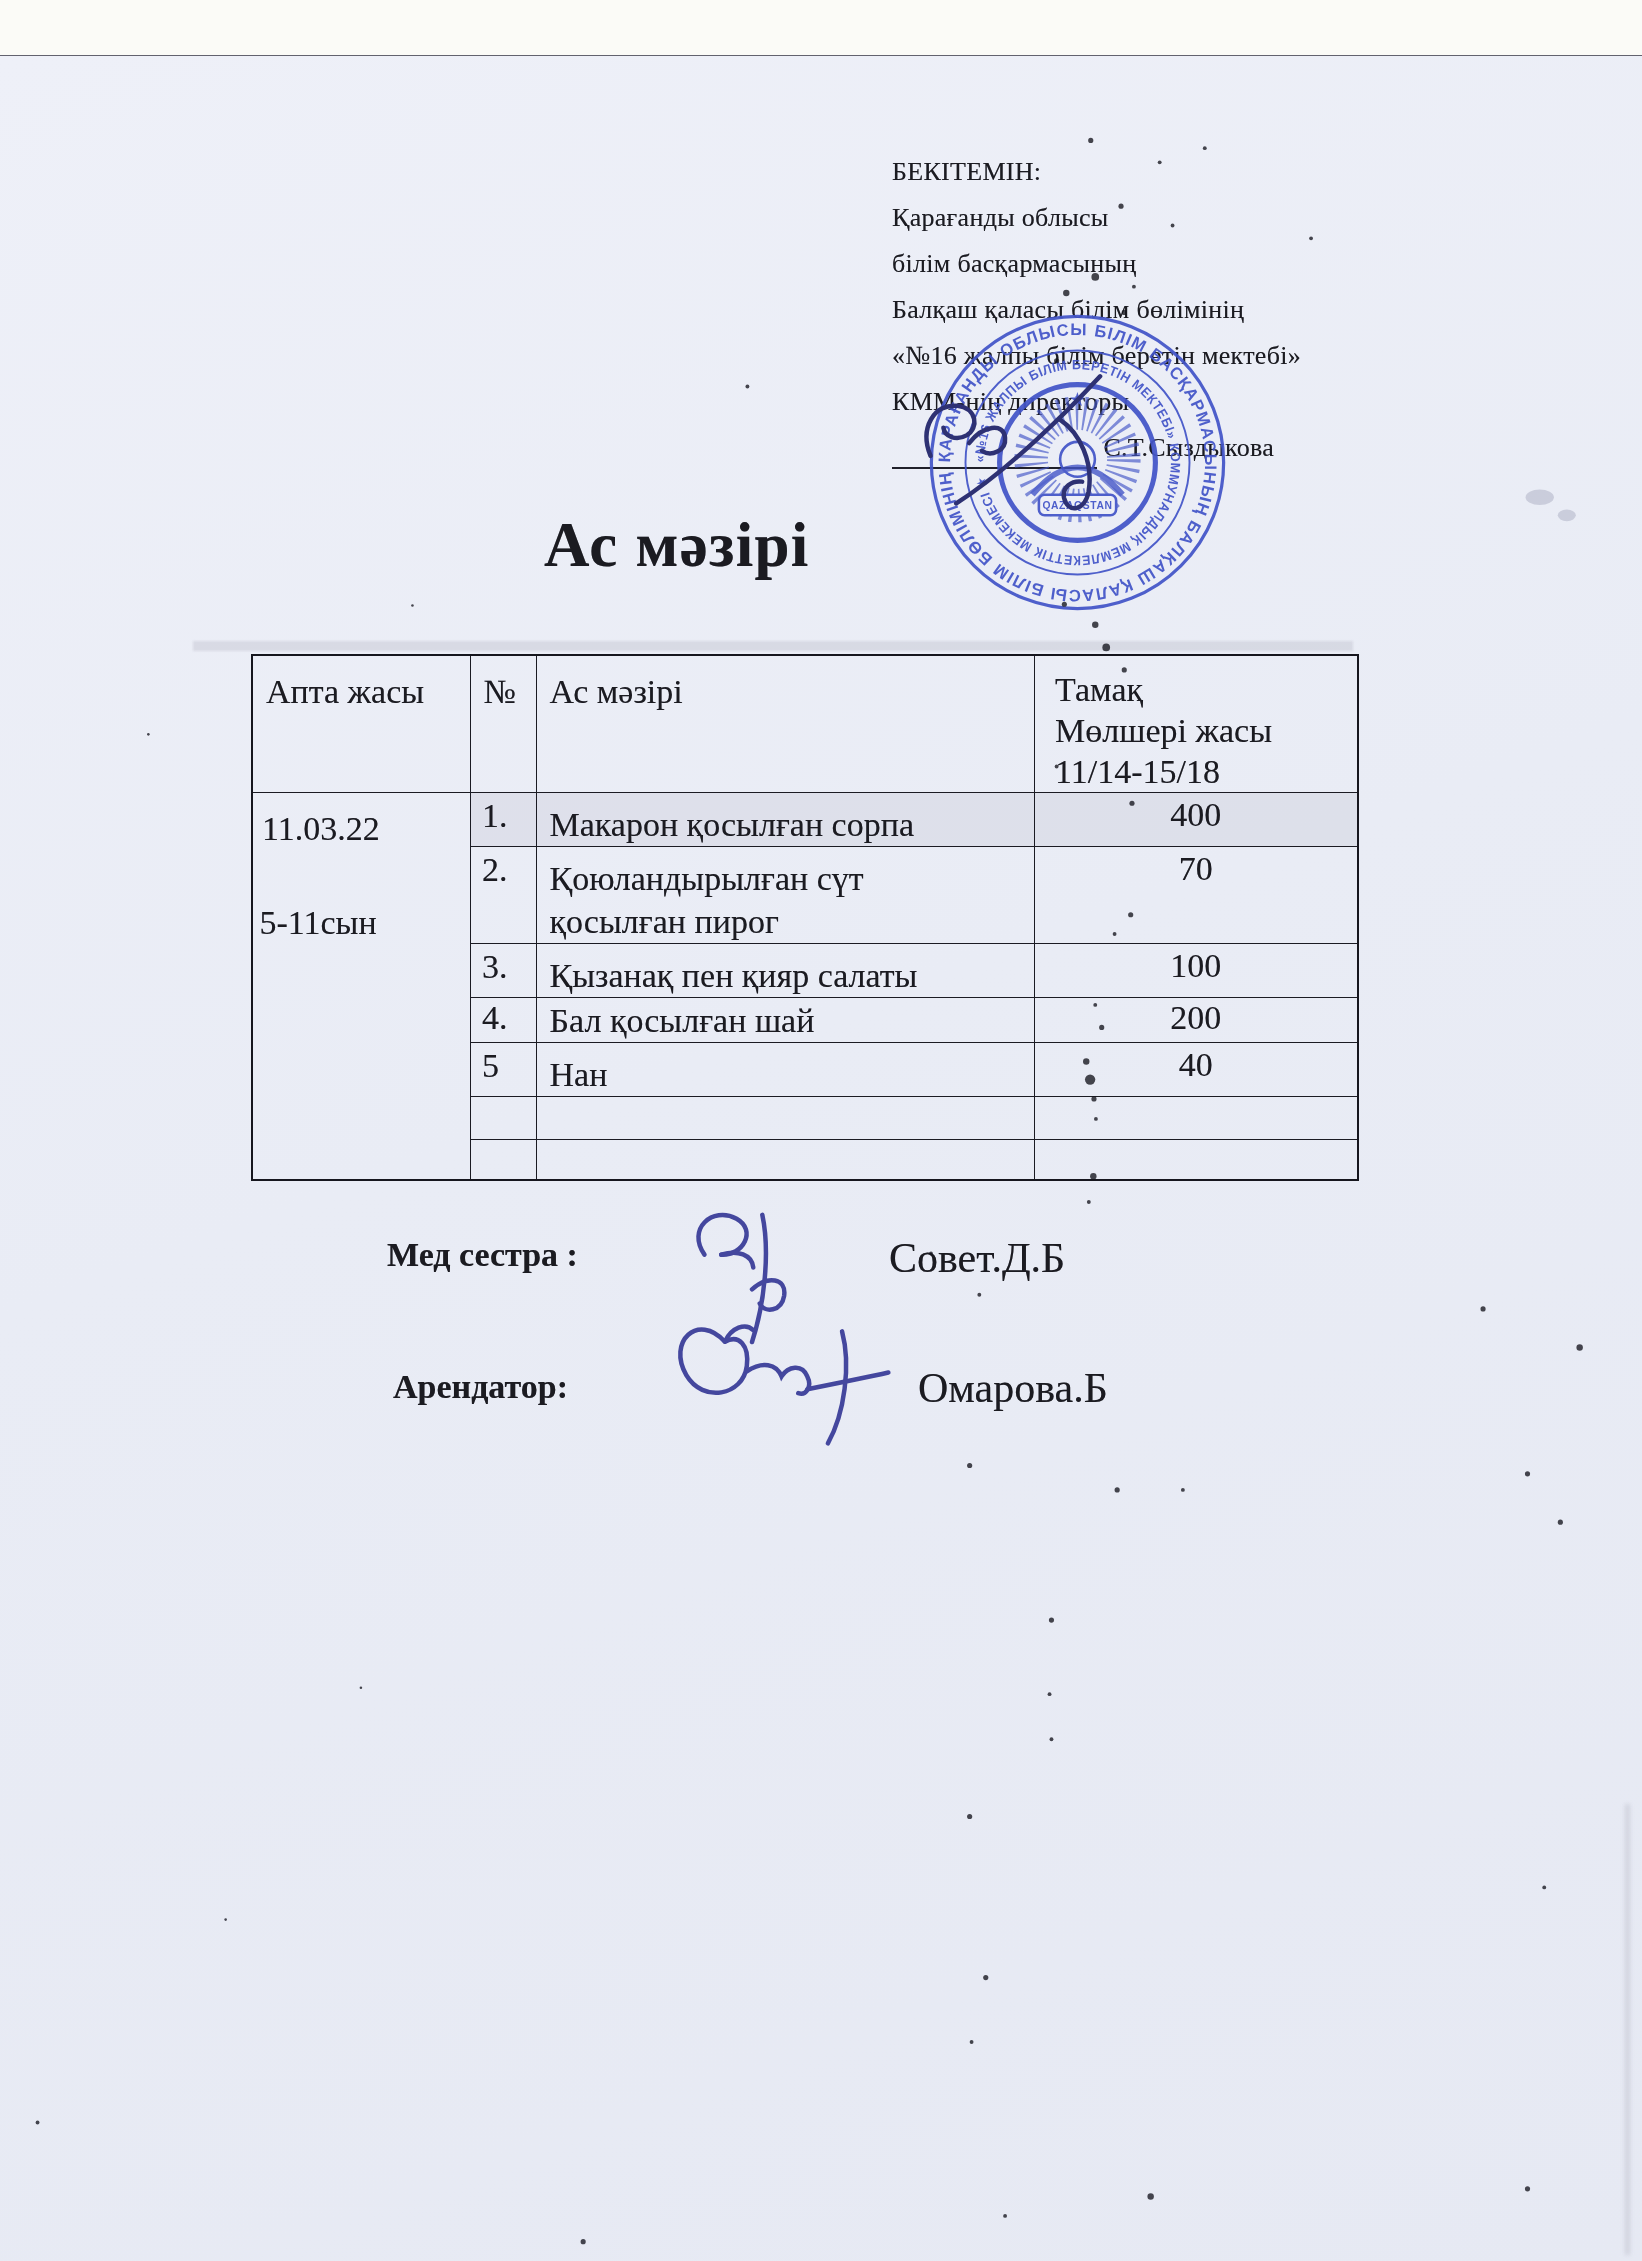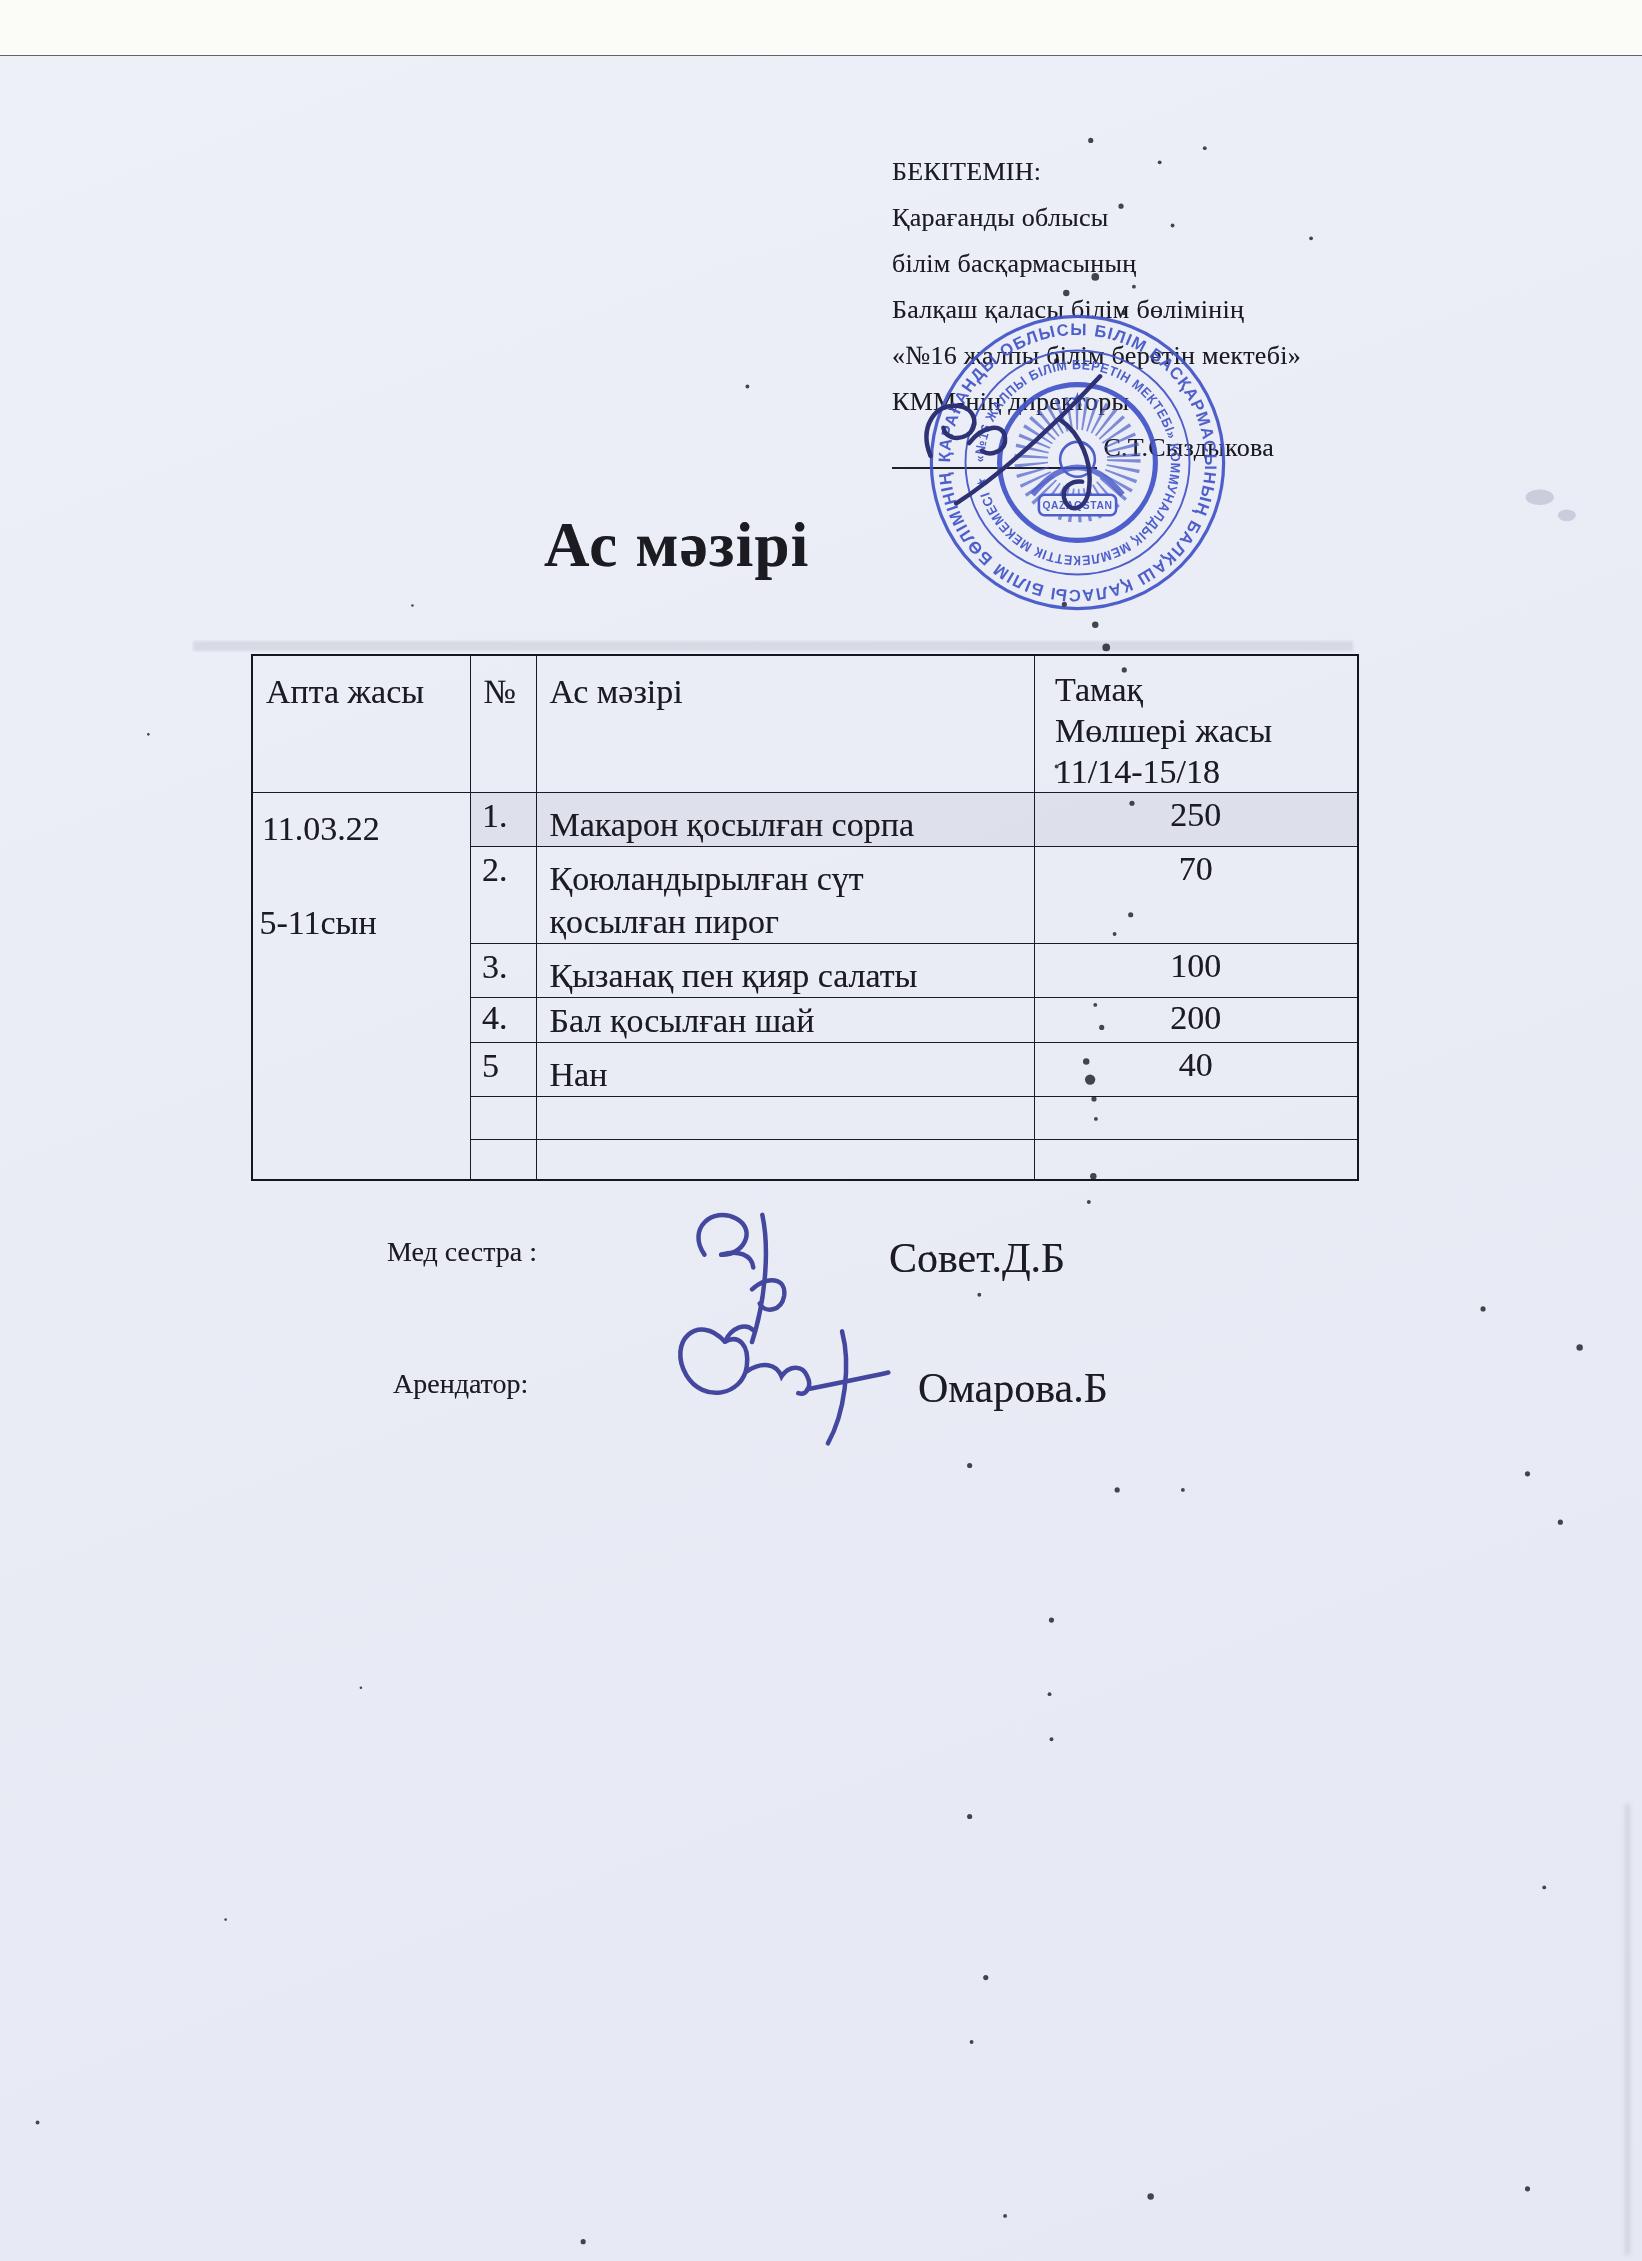--- a/index.html
+++ b/index.html
@@ -48,21 +48,21 @@
   .amt-cell{text-align:center;padding-top:2.6px;}
   .date-cell{position:relative;}
   .date-abs{position:absolute;left:9px;top:17px;white-space:nowrap;}
   .class-abs{position:absolute;left:6.4px;top:111px;white-space:nowrap;}
   .row-shade td{background:rgba(120,122,138,.10);}
   .pre-table-smudge{
     position:absolute;left:193px;top:641px;width:1160px;height:10.3px;
     background:rgba(118,118,134,.16);filter:blur(1.3px);
   }
   
-  .sig-label{position:absolute;font-size:28px;white-space:nowrap;}
+  .sig-label{position:absolute;font-size:34px;white-space:nowrap;font-weight:bold;}
   .sig-name{position:absolute;font-size:42px;white-space:nowrap;}
   .sig-svg{position:absolute;filter:blur(0.3px);}
   
   .stamp{position:absolute;left:923px;top:308px;width:309px;height:309px;opacity:.93;filter:blur(0.3px);}
   .stamp text{font-family:"Liberation Sans","DejaVu Sans",sans-serif;font-weight:bold;}
   .noise{position:absolute;left:0;top:0;width:1643px;height:2261px;pointer-events:none;}
   .edge-streak{
     position:absolute;left:1625px;top:1804px;width:5.2px;height:451px;
     background:rgba(110,112,130,.18);filter:blur(1.9px);
   }
@@ -141,21 +141,21 @@
 Мөлшері жасы
 11/14-15/18</td>
   </tr>
   <tr style="height:50px" class="row-shade">
     <td rowspan="7" class="date-cell" style="background:none">
       <div class="date-abs">11.03.22</div>
       <div class="class-abs">5-11сын</div>
     </td>
     <td class="num-cell">1.</td>
     <td class="dish-cell">Макарон қосылған сорпа</td>
-    <td class="amt-cell">250</td>
+    <td class="amt-cell">400</td>
   </tr>
   <tr style="height:90px">
     <td class="num-cell">2.</td>
     <td class="dish-cell">Қоюландырылған сүт
 қосылған пирог</td>
     <td class="amt-cell">70</td>
   </tr>
   <tr style="height:46px">
     <td class="num-cell">3.</td>
     <td class="dish-cell">Қызанақ пен қияр салаты</td>

